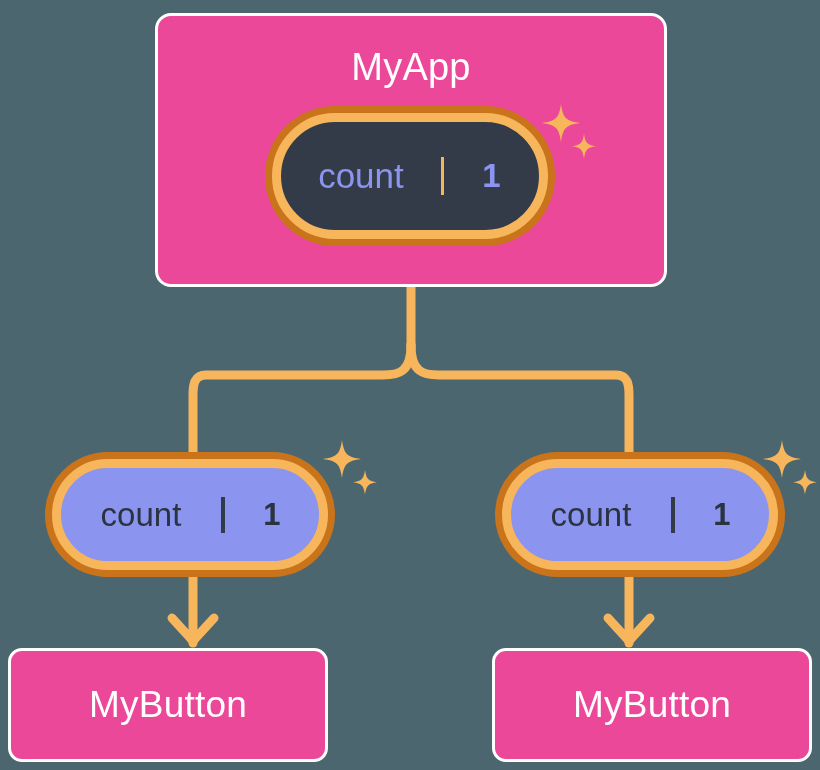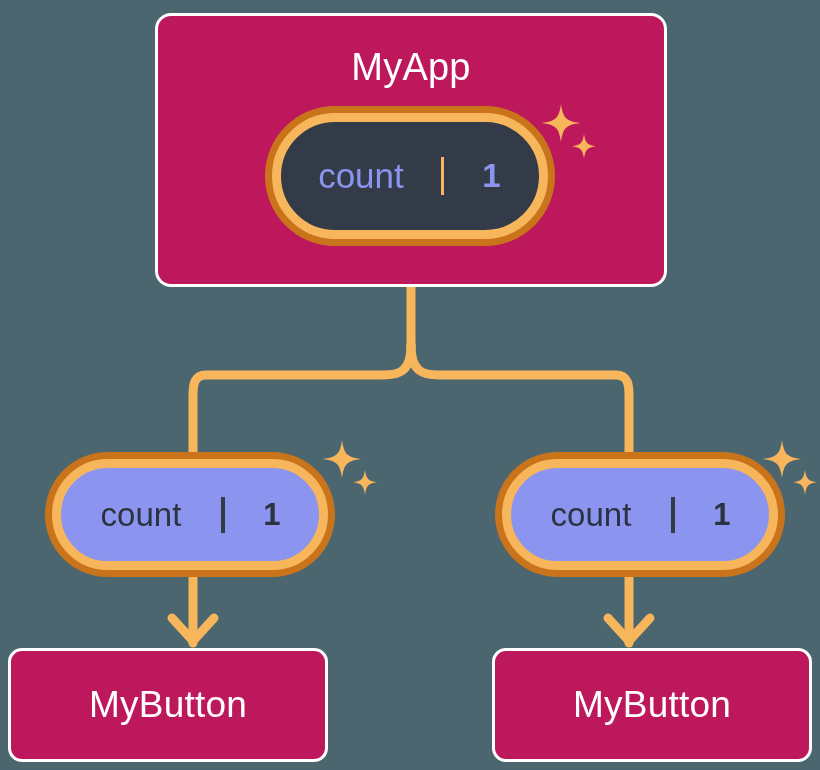--- a/index.html
+++ b/index.html
@@ -27,21 +27,21 @@
     width: 820px;
     height: 770px;
     z-index: 1;
   }
 
   
   .card {
     position: absolute;
     z-index: 2;
     box-sizing: border-box;
-    background: #be185d;
+    background: #ec4899;
     border: 3px solid #ffffff;
     border-radius: 16px;
   }
   .card-title {
     color: #ffffff;
     font-size: 38px;
     font-weight: 400;
     letter-spacing: 0.2px;
     text-align: center;
     white-space: nowrap;

